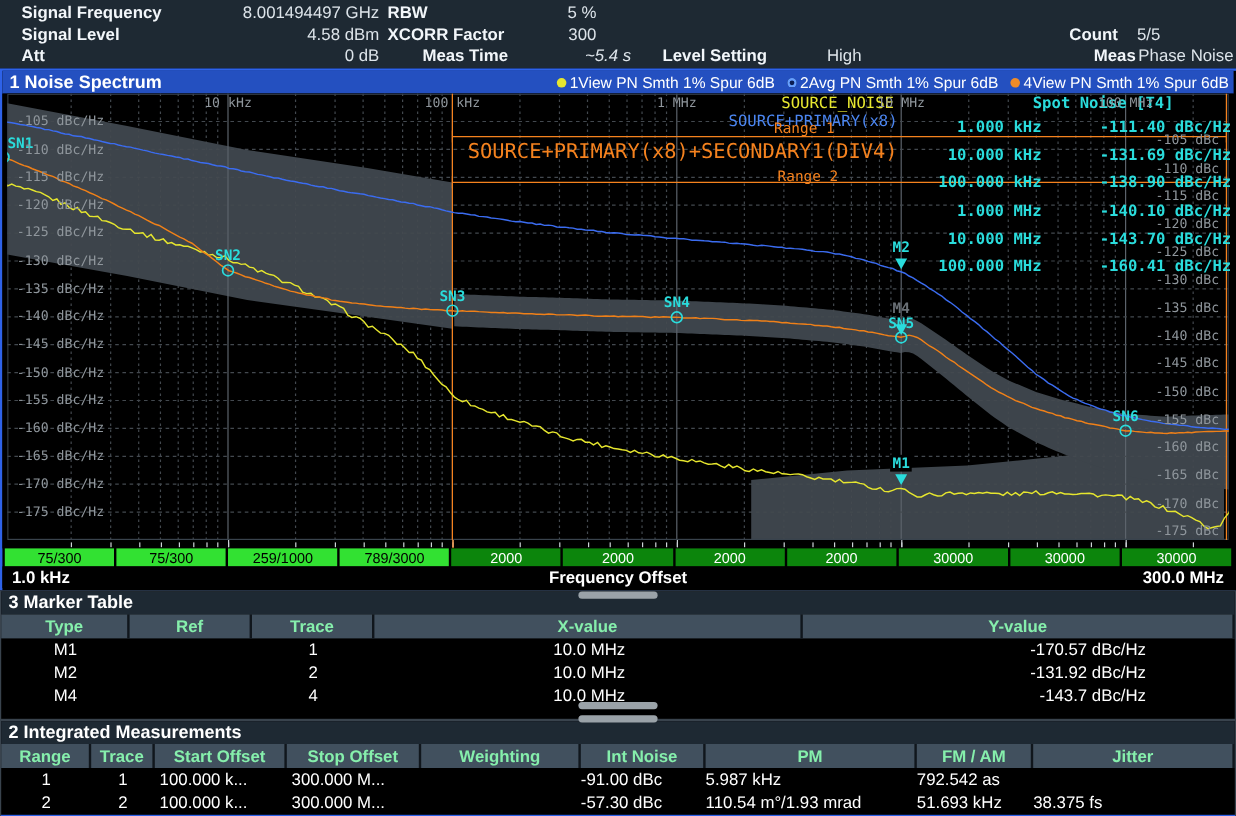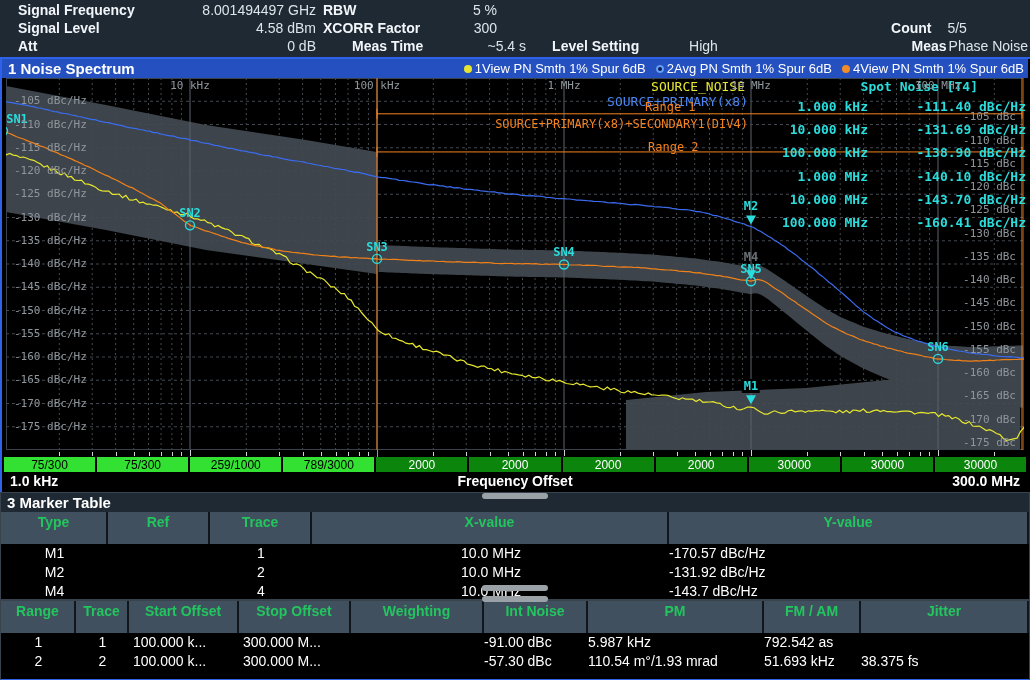--- a/index.html
+++ b/index.html
@@ -23,21 +23,21 @@
   .legend-dot.ring{background:#0b1e52;box-shadow:inset 0 0 0 2px #66a0ff;}
 
   #plot-wrap{position:absolute;left:0;top:19px;width:1026px;height:372px;background:#000;}
   #plot-svg{position:absolute;left:4px;top:0;}
   .axlbl{position:absolute;color:#8f969c;font-size:11px;font-family:"DejaVu Sans Mono",monospace;white-space:nowrap;pointer-events:none;}
   .ylbl-right{width:70px;text-align:right;margin-top:16px;}
   .toplbl{transform:translateX(-50%);}
   .ovl{position:absolute;font-family:"DejaVu Sans Mono",monospace;white-space:nowrap;pointer-events:none;}
   #lbl-source-noise{right:283px;top:1px;color:#e8e830;font-size:13px;}
   #lbl-primary{right:280px;top:16px;color:#4b86f2;font-size:13px;}
-  #lbl-secondary{right:280px;top:39px;color:#f5821e;font-size:12px;text-align:right;}
+  #lbl-secondary{right:280px;top:39px;color:#f5821e;font-size:17px;text-align:right;}
   #lbl-range1{left:643px;top:22px;color:#f5821e;font-size:12px;}
   #lbl-range2{left:646px;top:62px;color:#f5821e;font-size:12px;}
   #spot-table{position:absolute;right:2px;top:1px;width:260px;text-align:right;color:#2adcdc;
     font-family:"DejaVu Sans Mono",monospace;}
   #spot-title{font-size:13px;font-weight:bold;height:16px;line-height:16px;padding-right:48px;}
   .spot-row{height:23.2px;line-height:23.2px;display:flex;justify-content:flex-end;font-size:13px;font-weight:bold;}
   .spot-freq{width:100px;text-align:right;}
   .spot-val{width:158px;text-align:right;}
   .mk-lbl{position:absolute;color:#2adcdc;font-size:12px;font-weight:bold;font-family:"DejaVu Sans Mono",monospace;transform:translateX(-50%);}
   .mk-lbl.boxed{background:#000;padding:0 2px;}
@@ -54,29 +54,29 @@
   .seg.dark{background:#0c850c;color:#fff;}
 
   #xaxis-row{position:absolute;left:0;top:413px;width:1026px;height:18px;background:#000;color:#fff;font-size:14px;font-weight:bold;}
   #xaxis-start{position:absolute;left:8px;top:0;line-height:18px;}
   #xaxis-label{position:absolute;left:0;width:100%;text-align:center;top:0;line-height:18px;}
   #xaxis-stop{position:absolute;right:8px;top:0;line-height:18px;}
 
   
   .subwindow{position:absolute;left:0;width:1028px;background:#000;border:1px solid #39434d;}
   .sub-titlebar{height:19px;background:#1e2933;color:#fff;font-size:15px;font-weight:bold;line-height:19px;padding-left:6px;}
-  .tbl-header{display:grid;height:32px;background:#41505e;color:#22c55e;font-weight:bold;font-size:14px;}
+  .tbl-header{display:grid;height:20px;background:#41505e;color:#86efac;font-weight:bold;font-size:14px;}
   .tbl-header > div{line-height:20px;text-align:center;border-right:2px solid #10161c;overflow:hidden;}
   .tbl-row{display:grid;height:19px;color:#fff;font-size:14px;}
   .tbl-row > div{line-height:19px;overflow:hidden;white-space:nowrap;}
   #marker-window{top:492px;height:106px;}
   #marker-window .tbl-header,#marker-window .tbl-row{grid-template-columns:107px 102px 102px 357px auto;}
   .mt-c{text-align:center;}
   .mt-x{text-align:right;padding-right:148px;}
-  .mt-y{text-align:left;padding-right:56px;}
+  .mt-y{text-align:right;padding-right:74px;}
   #integrated-window{top:600px;height:78px;border-bottom:2px solid #2e62e8;}
   #integrated-window .tbl-header,#integrated-window .tbl-row{grid-template-columns:75px 53px 110px 112px 133px 104px 176px 97px auto;}
   .im-start{padding-left:4px;}
   .im-right{text-align:left;}
   .pad14{padding-right:14px;} .pad5{padding-right:5px;} .pad12{padding-right:12px;} .pad80{padding-right:80px;}
 
   .grip{position:absolute;width:66px;height:6px;background:#9aa2a8;border-radius:3px;left:482px;}
 </style>
 </head>
 <body>
@@ -85,21 +85,21 @@
 
   <div id="header">
       <div class="hcol" style="left: 18px; width: 298px;">
         <div class="hrow" style="top: 1px; left: 0px; width: 100%;"><span class="hlabel">Signal Frequency</span><span class="hvalue" style="position: absolute; right: 0px;">8.001494497 GHz</span></div>
         <div class="hrow" style="top: 19px; left: 0px; width: 100%;"><span class="hlabel">Signal Level</span><span class="hvalue" style="position: absolute; right: 0px;">4.58 dBm</span></div>
         <div class="hrow" style="top: 37px; left: 0px; width: 100%;"><span class="hlabel">Att</span><span class="hvalue" style="position: absolute; right: 0px;">0 dB</span></div>
       </div>
       <div class="hcol" style="left: 323px; width: 174px;">
         <div class="hrow" style="top: 1px; left: 0px; width: 100%;"><span class="hlabel">RBW</span><span class="hvalue" style="position: absolute; right: 0px;">5 %</span></div>
         <div class="hrow" style="top: 19px; left: 0px; width: 100%;"><span class="hlabel">XCORR Factor</span><span class="hvalue" style="position: absolute; right: 0px;">300</span></div>
-        <div class="hrow" style="top: 37px; left: 0px; width: 100%; padding-left: 29px;"><span class="hlabel">Meas Time</span><span class="hvalue" style="position: absolute; right: 0px;">~5.4 s</span></div>
+        <div class="hrow" style="top: 37px; left: 0px; width: 100%; padding-left: 29px;"><span class="hlabel">Meas Time</span><span class="hvalue" style="position: absolute; right: 0px; font-style: italic;">~5.4 s</span></div>
       </div>
       <div class="hcol" style="left: 520px; width: 230px; text-align: center;">
         <div class="hrow" style="top: 37px; left: 0px; width: 100%;"><span class="hlabel">Level Setting</span><span class="hvalue" style="margin-left: 46px;"> High</span></div>
       </div>
       <div class="hcol" style="left: 830px; width: 198px; text-align: center;">
         <div class="hrow" style="top: 19px; left: 0px; width: 100%;"><span class="hlabel">Count</span><span class="hvalue" style="margin-left: 12px;"> 5/5</span></div>
         <div class="hrow" style="top: 37px; left: 0px; width: 100%;"><span class="hlabel">Meas</span><span class="hvalue" style="margin-left: 12px; position: absolute; right: 0px;"> Phase Noise</span></div>
       </div>
     </div>
 
@@ -394,20 +394,21 @@
           <div class="mt-c">M4</div>
           <div class="mt-c"></div>
           <div class="mt-c">4</div>
           <div class="mt-x">10.0 MHz</div>
           <div class="mt-y">-143.7 dBc/Hz</div>
         </div>
       </div>
   </div>
 
   <div id="integrated-window" class="subwindow">
+    <div class="sub-titlebar">2 Integrated Measurements</div>
     <div class="tbl-header" id="im-header">
         <div>Range</div>
         <div>Trace</div>
         <div>Start Offset</div>
         <div>Stop Offset</div>
         <div>Weighting</div>
         <div>Int Noise</div>
         <div>PM</div>
         <div>FM / AM</div>
         <div>Jitter</div>

